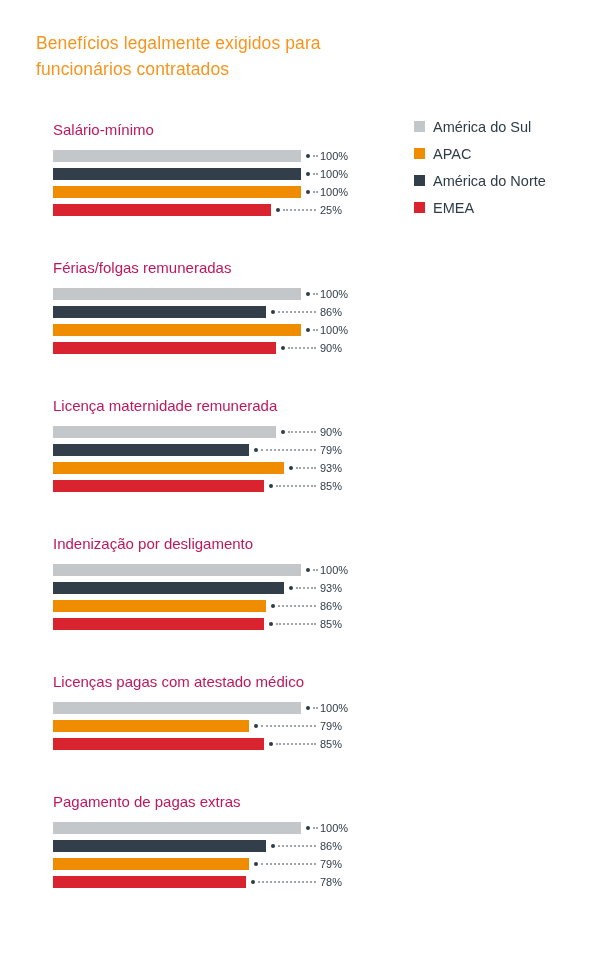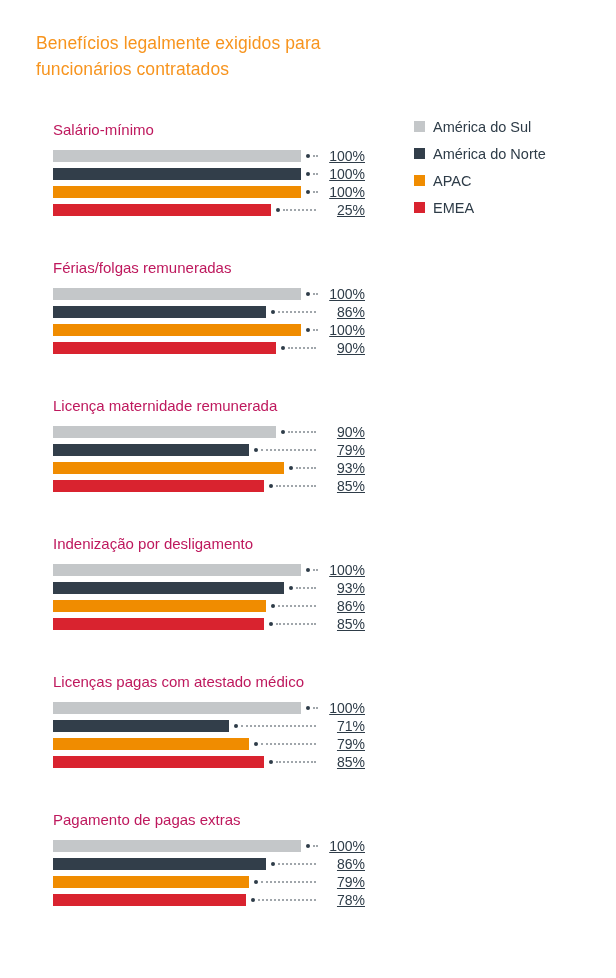--- a/index.html
+++ b/index.html
@@ -33,45 +33,45 @@
   .leader-dot {
     width: 4px; height: 4px; border-radius: 50%;
     background: #2e3c48; flex: none; margin: 0 3px 0 5px;
   }
   .leader-line {
     flex: 1 1 auto; height: 0;
     border-top: 2px dotted #a0a6ab;
     margin-right: 4px;
   }
   .value-label {
-    flex: none; width: 45px; font-size: 14px; font-weight: 500;
-    color: #2e3c48; text-align: right; white-space: nowrap; text-decoration: underline;
+    flex: none; width: 45px; font-size: 11px; font-weight: 500;
+    color: #2e3c48; text-align: left; white-space: nowrap;
   }
 </style>
 </head>
 <body>
 
 <div class="page">
 
   <div class="chart-title">Benefícios legalmente exigidos para funcionários contratados</div>
 
   <div class="legend">
     <div class="legend-item">
       <span class="legend-swatch" style="background: rgb(196, 199, 201);"></span>
       <span class="legend-label">América do Sul</span>
     </div>
     <div class="legend-item">
+      <span class="legend-swatch" style="background: rgb(240, 140, 0);"></span>
+      <span class="legend-label">APAC</span>
+    </div>
+    <div class="legend-item">
       <span class="legend-swatch" style="background: rgb(50, 62, 74);"></span>
       <span class="legend-label">América do Norte</span>
     </div>
     <div class="legend-item">
-      <span class="legend-swatch" style="background: rgb(240, 140, 0);"></span>
-      <span class="legend-label">APAC</span>
-    </div>
-    <div class="legend-item">
       <span class="legend-swatch" style="background: rgb(217, 35, 47);"></span>
       <span class="legend-label">EMEA</span>
     </div>
   </div>
 
   <div class="groups">
       <div class="group">
         <div class="group-label">Salário-mínimo</div>
         <div class="bar-row">
           <div class="bar" style="background: rgb(196, 199, 201); width: 248px;"></div>
@@ -181,26 +181,20 @@
       </div>
       <div class="group">
         <div class="group-label">Licenças pagas com atestado médico</div>
         <div class="bar-row">
           <div class="bar" style="background: rgb(196, 199, 201); width: 248px;"></div>
           <div class="leader-dot"></div>
           <div class="leader-line"></div>
           <div class="value-label">100%</div>
         </div>
         <div class="bar-row">
-          <div class="bar" style="background: rgb(50, 62, 74); width: 176.08px;"></div>
-          <div class="leader-dot"></div>
-          <div class="leader-line"></div>
-          <div class="value-label">71%</div>
-        </div>
-        <div class="bar-row">
           <div class="bar" style="background: rgb(240, 140, 0); width: 195.92px;"></div>
           <div class="leader-dot"></div>
           <div class="leader-line"></div>
           <div class="value-label">79%</div>
         </div>
         <div class="bar-row">
           <div class="bar" style="background: rgb(217, 35, 47); width: 210.8px;"></div>
           <div class="leader-dot"></div>
           <div class="leader-line"></div>
           <div class="value-label">85%</div>

